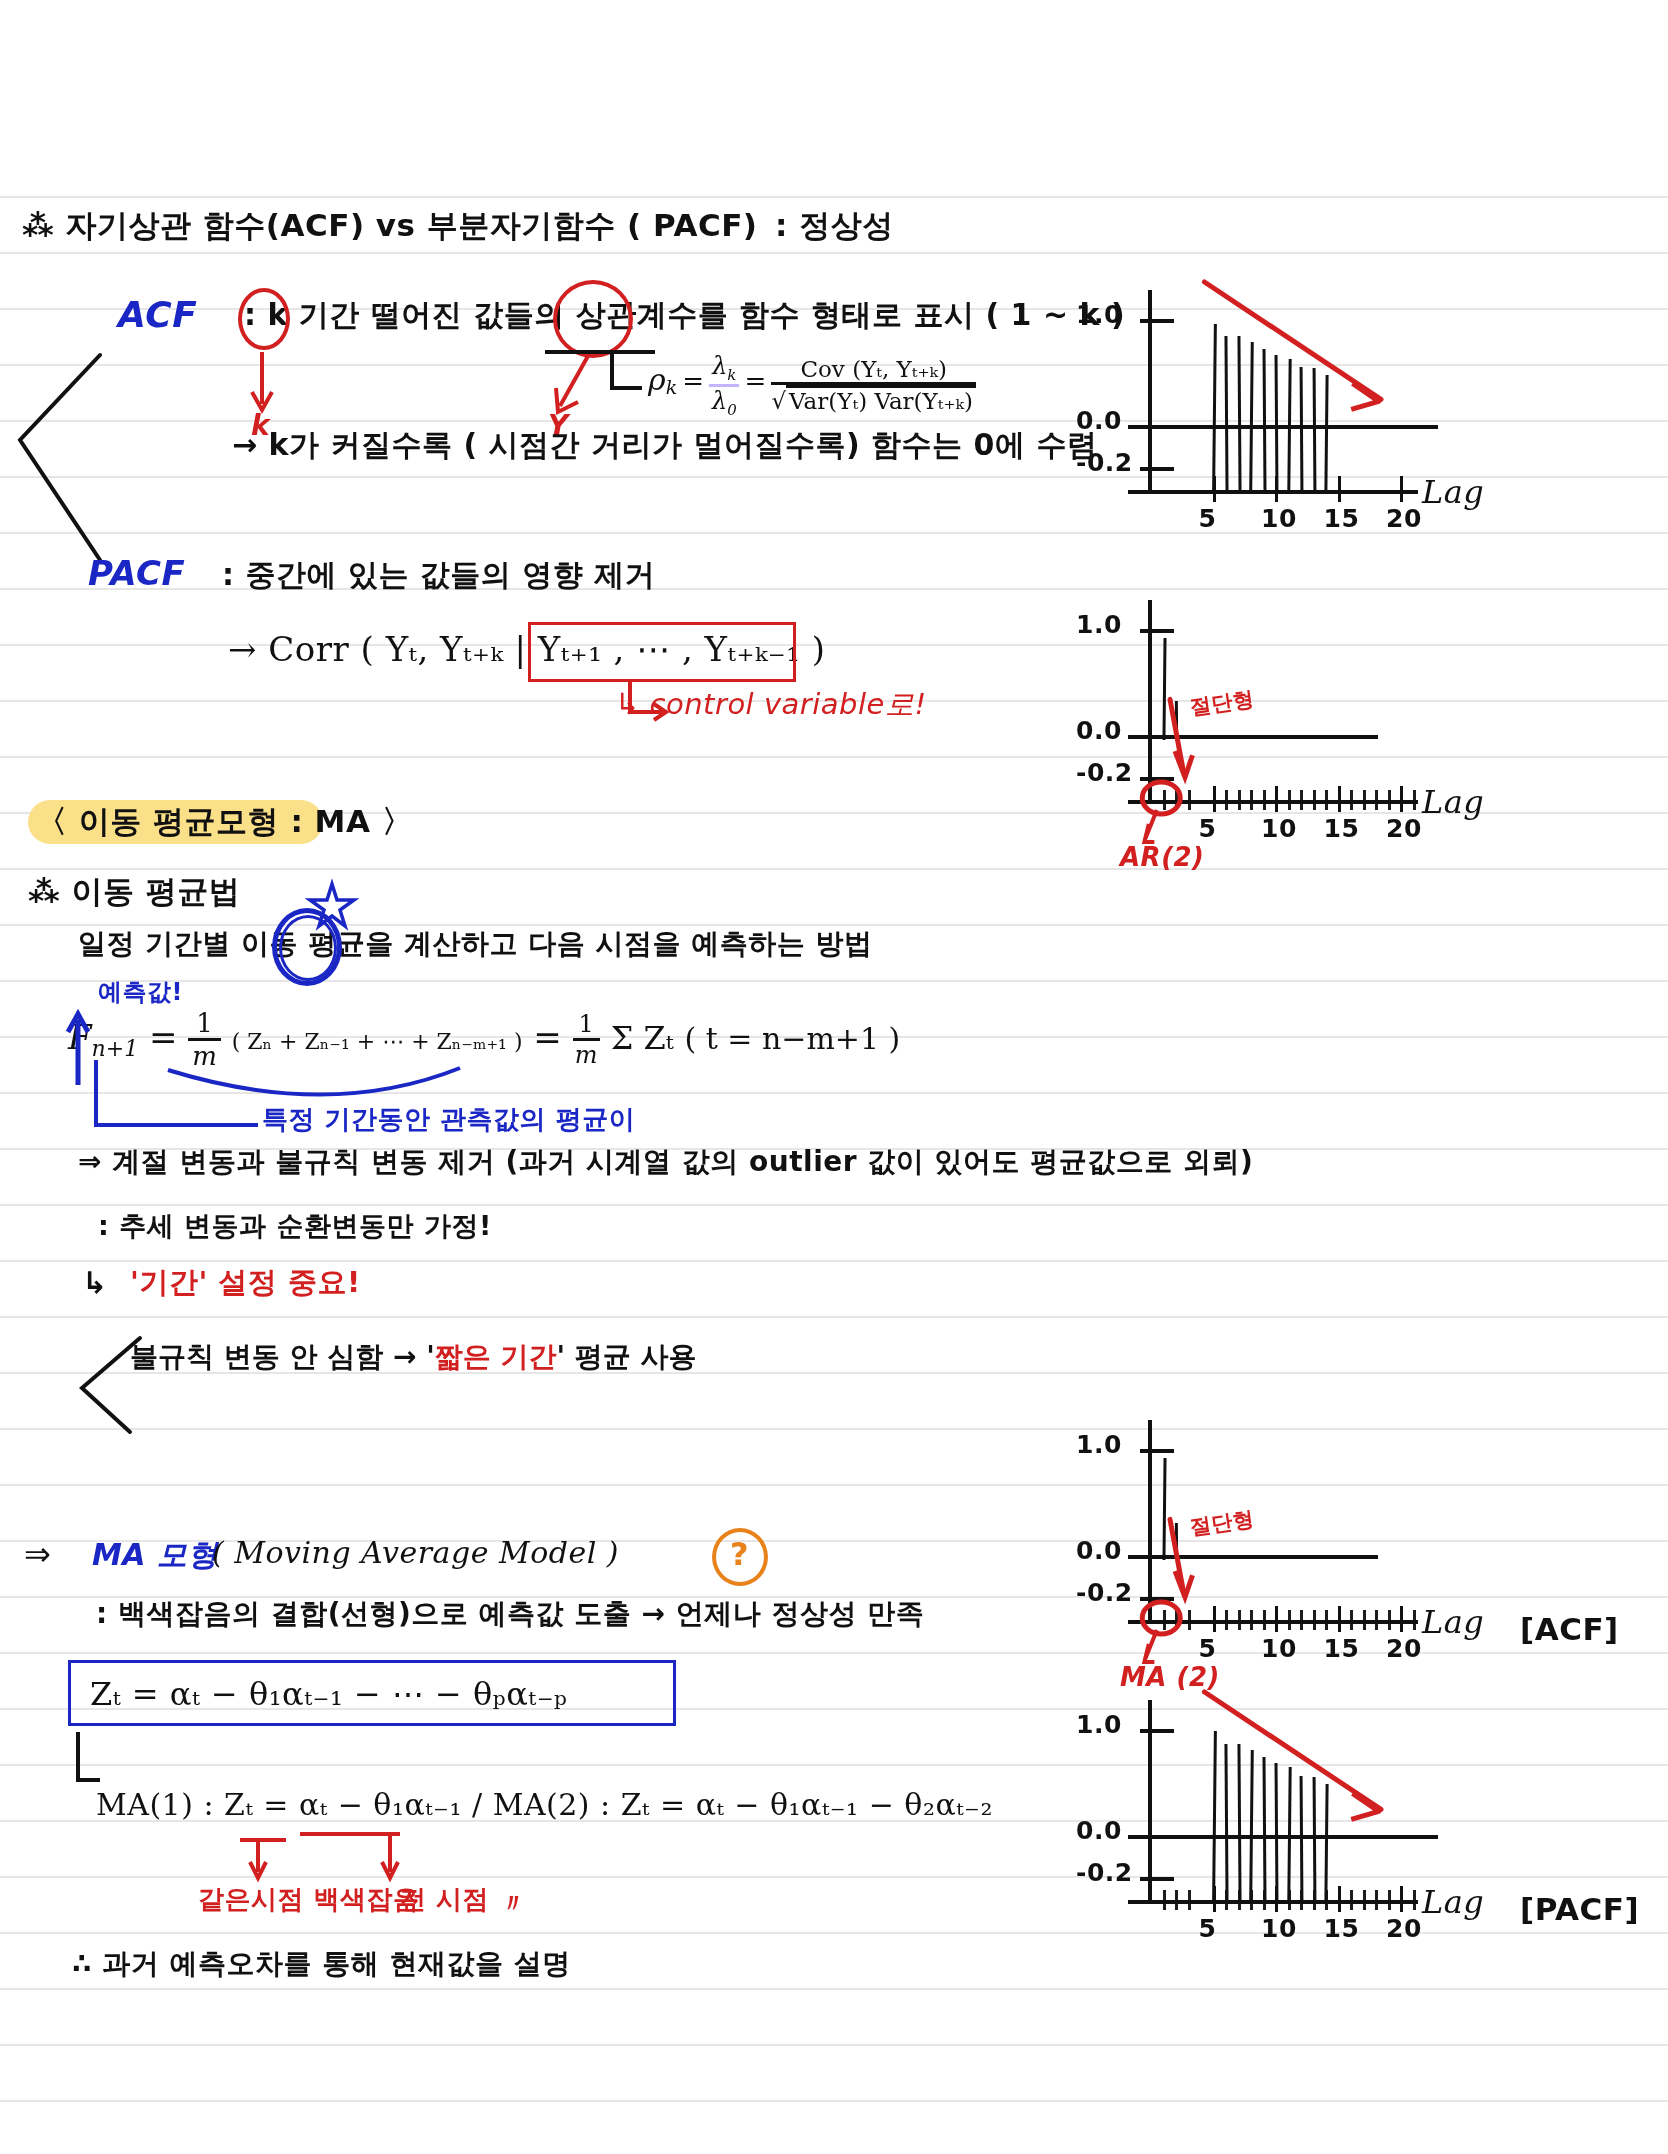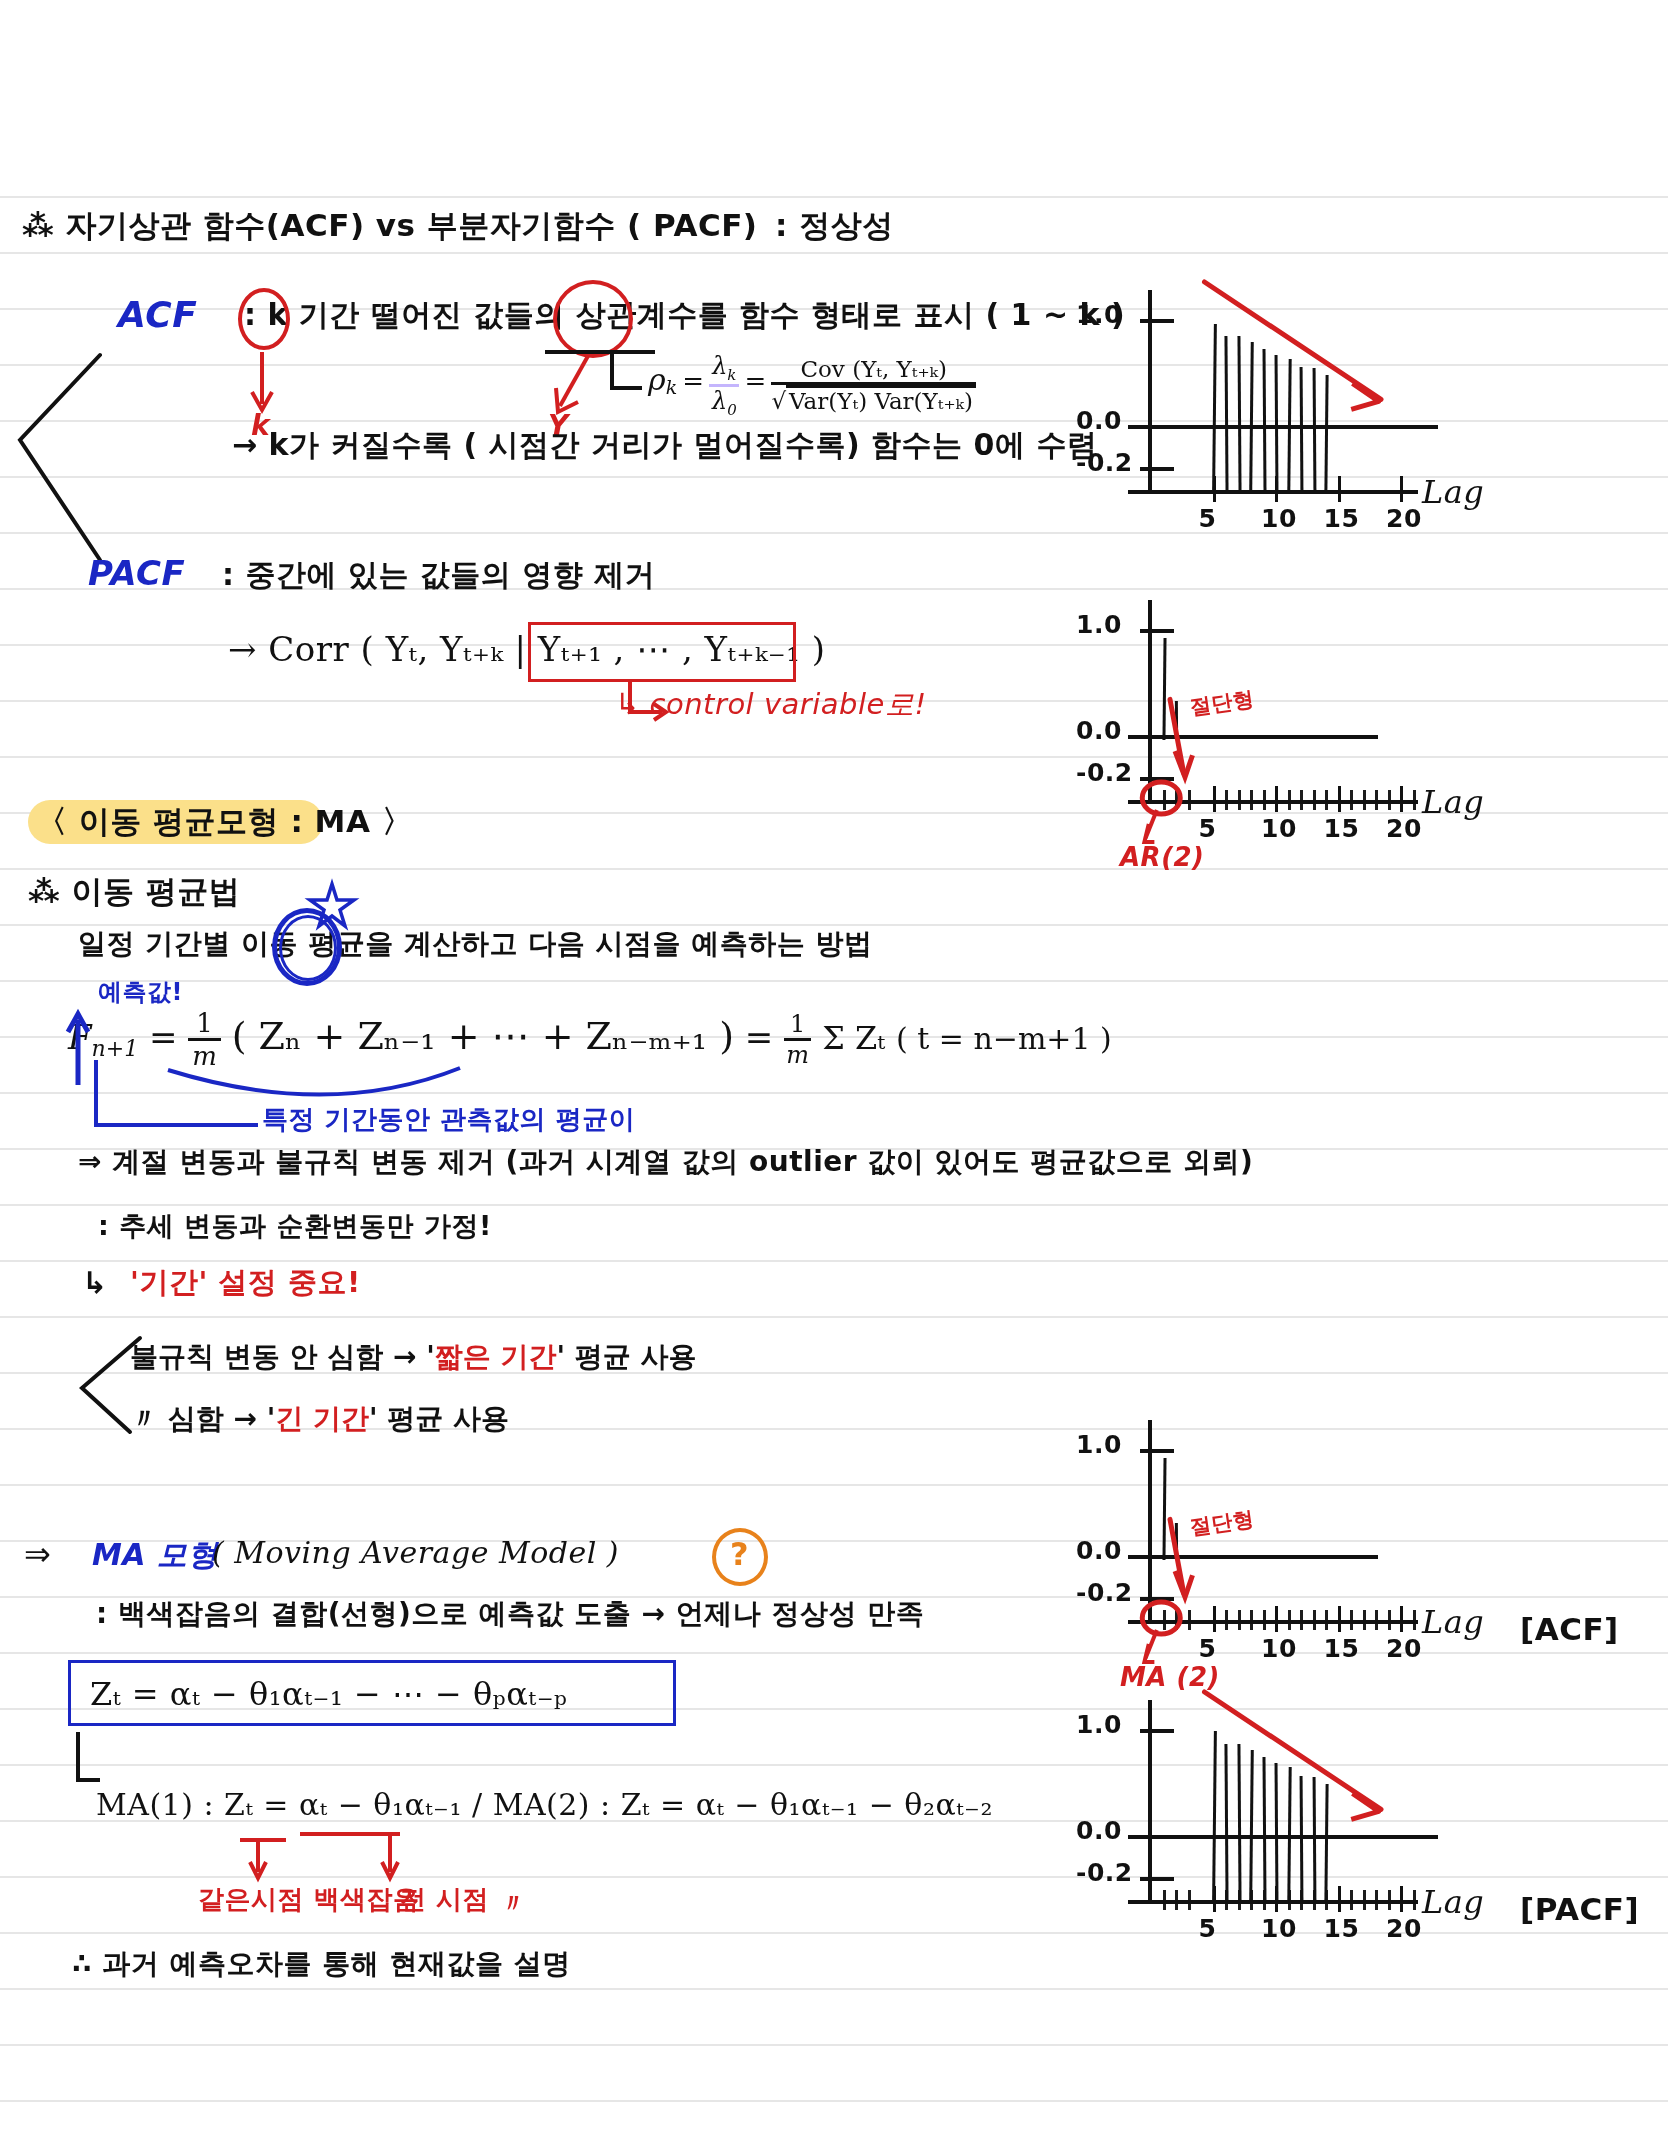--- a/index.html
+++ b/index.html
@@ -175,21 +175,21 @@
 
   <div class="hw blue k" style="left:98px; top:980px; font-size:24px;">예측값!</div>
 
   <div style="position:absolute; left:68px; top:1008px; font-family:'DejaVu Serif',serif; color:#111; font-size:34px;">
     <span class="math">F</span><span style="font-size:22px; vertical-align:sub;" class="math">n+1</span>
     <span class="mathup">=</span>
     <span style="display:inline-block; text-align:center; vertical-align:middle; font-size:26px;">
       <span style="display:block; border-bottom:3px solid #111; padding:0 8px;" class="mathup">1</span>
       <span style="display:block;" class="math">m</span>
     </span>
-    <span class="mathup" style="font-size:38px;">( Zₙ + Zₙ₋₁ + ⋯ + Zₙ₋ₘ₊₁ )</span>
+    <span class="mathup" style="font-size:22px;">( Zₙ + Zₙ₋₁ + ⋯ + Zₙ₋ₘ₊₁ )</span>
     <span class="mathup">=</span>
     <span style="display:inline-block; text-align:center; vertical-align:middle; font-size:24px;">
       <span style="display:block; border-bottom:3px solid #111; padding:0 6px;" class="mathup">1</span>
       <span style="display:block;" class="math">m</span>
     </span>
     <span class="mathup" style="font-size:32px;">Σ Zₜ</span>
     <span class="mathup" style="font-size:30px;">( t = n−m+1 )</span>
   </div>
 
   <svg class="ov" style="left:0; top:0; width:1668px; height:2154px;">
@@ -204,23 +204,20 @@
   <div class="hw k" style="left:98px; top:1212px; font-size:27px;">: 추세 변동과 순환변동만  가정!</div>
   <div class="hw k" style="left:82px; top:1268px; font-size:30px;">↳</div>
   <div class="hw red k" style="left:130px; top:1268px; font-size:29px;">'기간' 설정 중요!</div>
 
   <svg class="ov" style="left:0; top:0; width:1668px; height:2154px;">
     <path d="M140,1338 L82,1388 L130,1432" stroke="#111" stroke-width="4" fill="none" stroke-linecap="round"></path>
   </svg>
 
   <div style="position:absolute; left:130px; top:1338px; font-size:28px; font-weight:700; color:#111; white-space:nowrap;">
     <span>불규칙 변동 안 심함 → '</span><span class="red">짧은 기간</span><span>' 평균 사용</span>
-  </div>
-  <div style="position:absolute; left:130px; top:1400px; font-size:28px; font-weight:700; color:#111; white-space:nowrap;">
-    <span>  〃          심함   → '</span><span class="red">긴 기간</span><span>' 평균 사용</span>
   </div>
 
   <div class="hw" style="left:24px; top:1538px; font-size:32px;">⇒</div>
   <div class="hw blue k" style="left:92px; top:1540px; font-size:30px; font-style:italic;">MA 모형</div>
   <div class="hw mathup" style="left:212px; top:1538px; font-size:30px; font-style:italic;">( Moving Average Model )</div>
 
   <div class="circ-or" style="left:712px; top:1528px; width:56px; height:58px;"></div>
   <div class="hw orange" style="left:730px; top:1538px; font-size:32px; font-weight:700;">?</div>
 
   <div class="hw k" style="left:96px; top:1600px; font-size:28px;">: 백색잡음의 결합(선형)으로  예측값 도출 → 언제나  정상성 만족</div>

